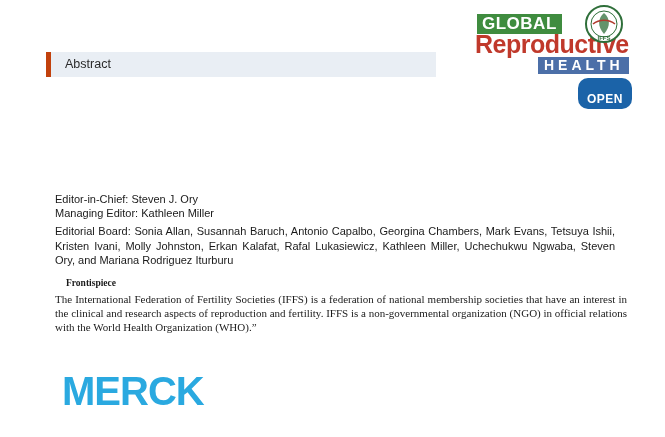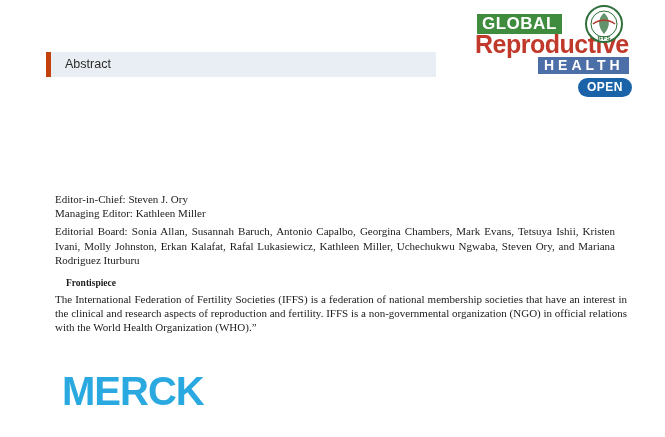--- a/index.html
+++ b/index.html
@@ -66,21 +66,21 @@
   
   .open-badge {
     position: absolute;
     top: 78px; left: 578px;
     background: #1b63a8;
     color: #ffffff;
     font-family: "Liberation Sans", sans-serif;
     font-weight: bold;
     font-size: 12px;
     letter-spacing: 0.5px;
-    padding: 2px 9px 3px 9px;
+    padding: 14px 9px 3px 9px;
     border-radius: 10px;
   }
 
   
   .abstract-bar {
     position: absolute;
     top: 52px; left: 46px;
     width: 390px; height: 25px;
     background: #e9eef4;
     border-left: 5px solid #c2410c;
@@ -109,21 +109,21 @@
     font-size: 13px;
     vertical-align: super;
     line-height: 0;
   }
 
   
   .editors {
     position: absolute;
     top: 192px; left: 55px;
     width: 560px;
-    font-family: Liberation Serif, serif;
+    font-family: Liberation Sans, sans-serif;
     font-size: 11px;
     line-height: 14.2px;
     color: #1a1a1a;
   }
   .editors .line { display: block; }
   .editors .board {
     display: block;
     margin-top: 4px;
     text-align: justify;
   }

